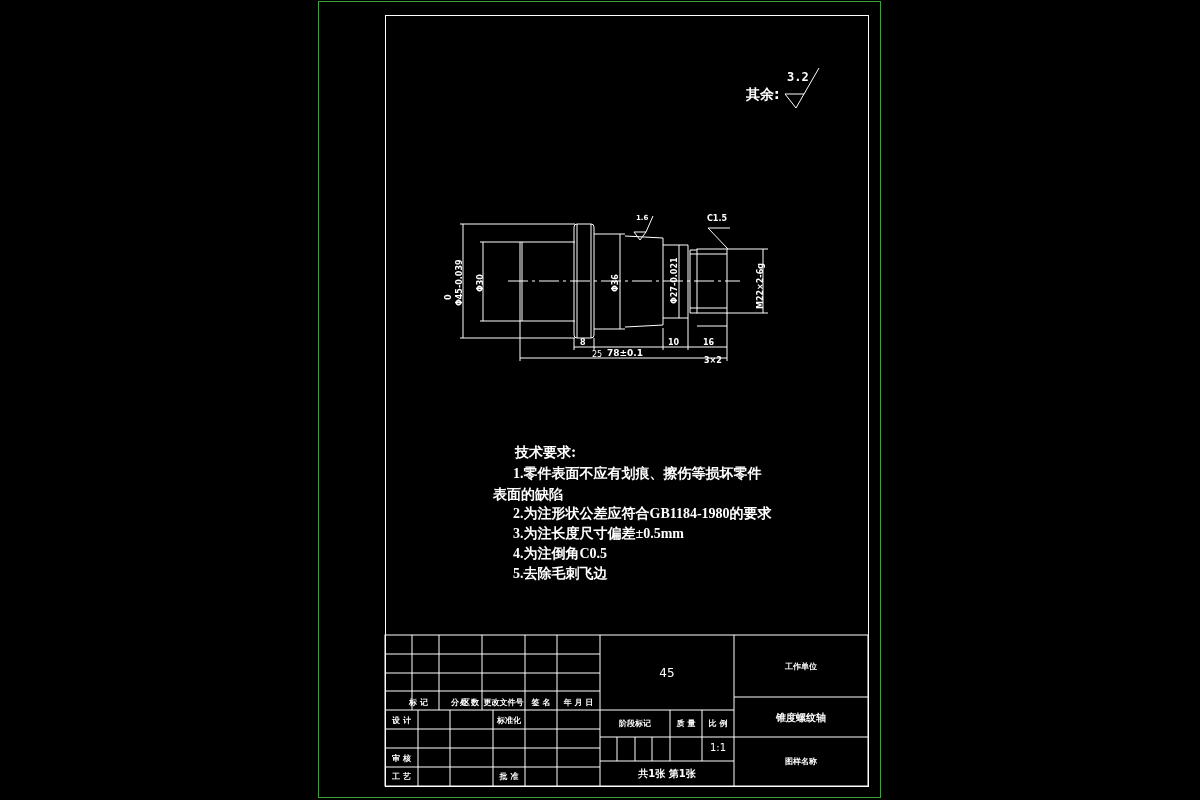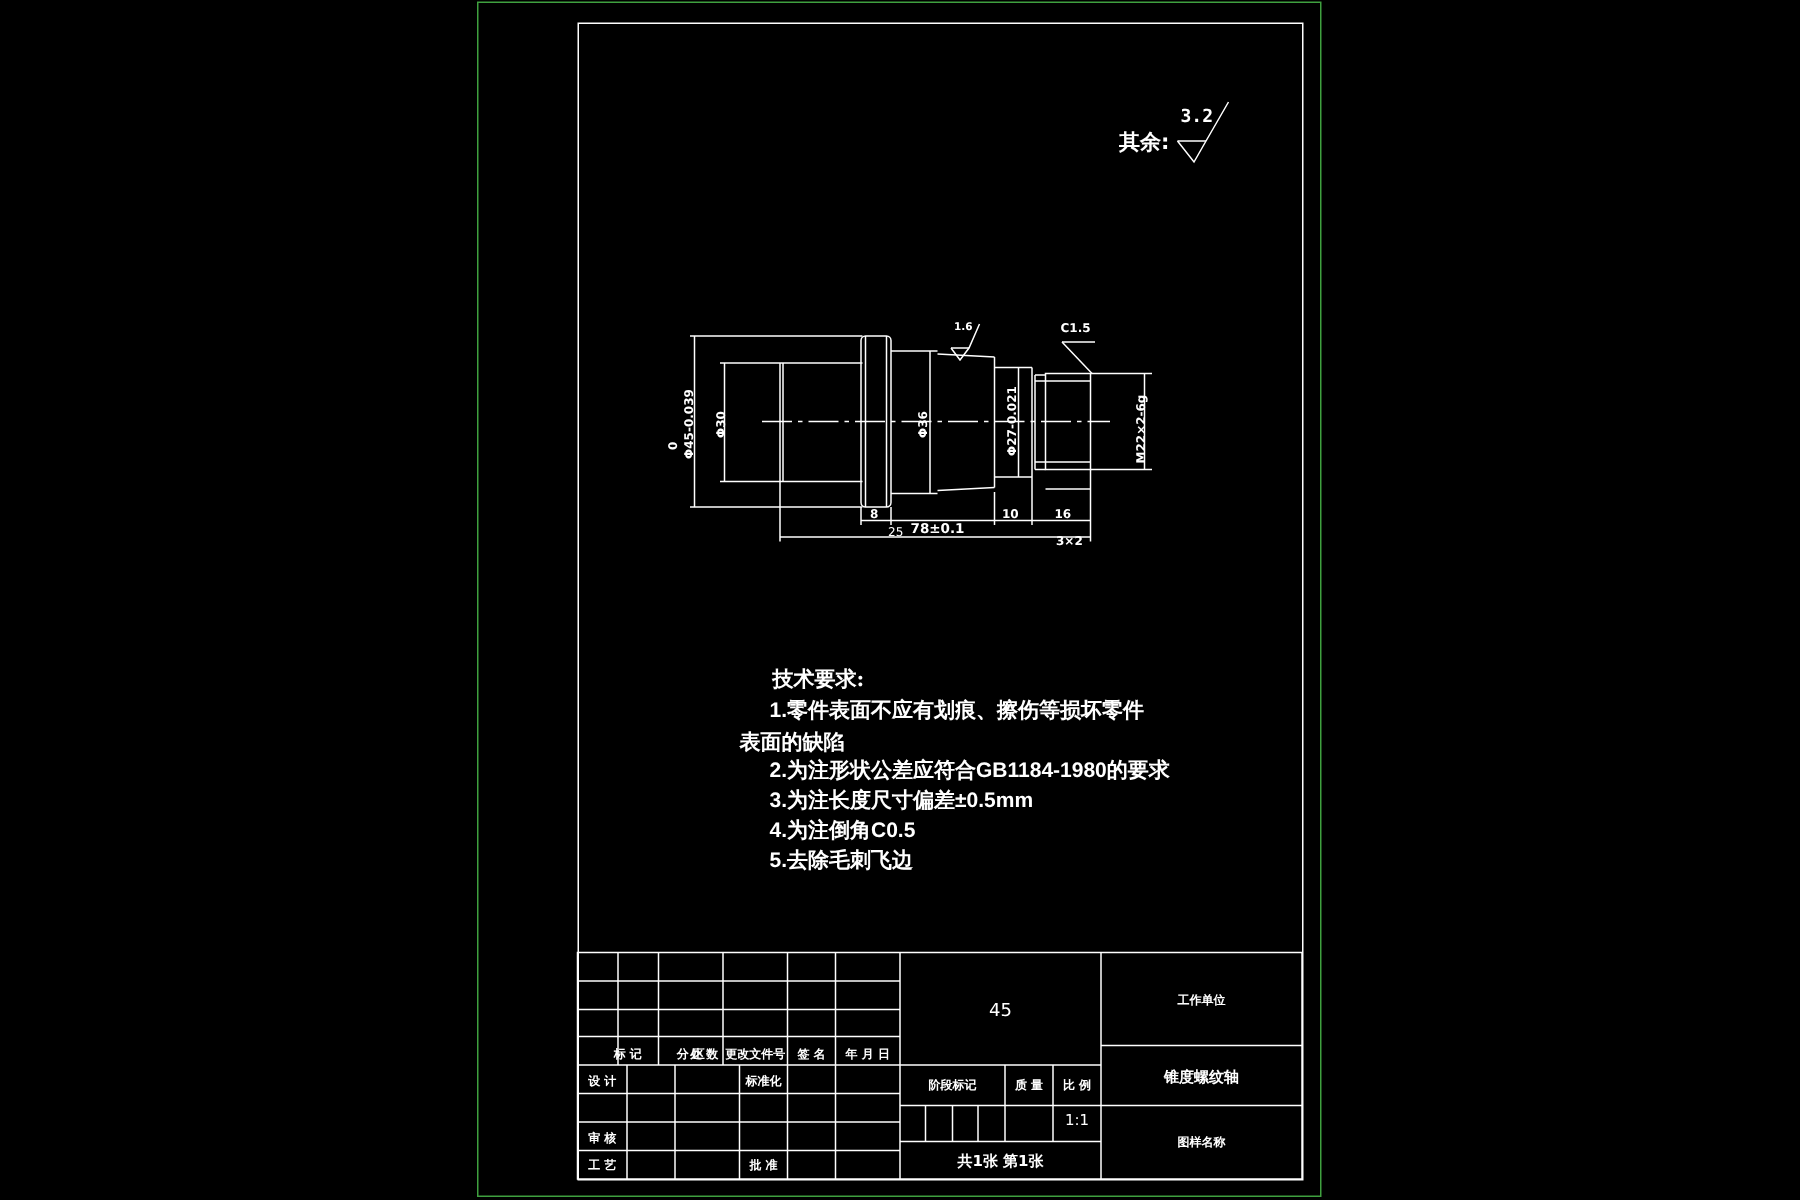--- a/index.html
+++ b/index.html
@@ -2,21 +2,21 @@
 <html><head>
 <meta charset="utf-8">
 <style>
   html, body { margin: 0; padding: 0; background: #000; }
   body { width: 1200px; height: 800px; position: relative; overflow: hidden; font-family: "DejaVu Sans", sans-serif; color: #fff; }
   .abs { position: absolute; }
   .sheet-outer { position: absolute; left: 318px; top: 1px; width: 563px; height: 797px; border: 1px solid #3fa03f; box-sizing: border-box; }
   .sheet-inner { position: absolute; left: 385px; top: 15px; width: 484px; height: 772px; border: 1px solid #fff; box-sizing: border-box; }
   svg.drawing { position: absolute; left: 0; top: 0; }
   .tr-title { position: absolute; left: 515px; top: 444px; font-size: 14px; font-family: "DejaVu Serif", serif; font-weight: bold; }
-  .tr-line { position: absolute; font-size: 14px; font-family: Liberation Sans, sans-serif; font-weight: bold; white-space: nowrap; }
+  .tr-line { position: absolute; font-size: 14px; font-family: Liberation Serif, serif; font-weight: bold; white-space: nowrap; }
   .tb { position: absolute; font-size: 8px; font-weight: bold; white-space: nowrap; text-align: center; }
   .rough-label { position: absolute; left: 746px; top: 86px; font-size: 14px; font-weight: bold; }
   .rough-val { position: absolute; left: 787px; top: 70px; font-size: 12px; font-family: "DejaVu Sans Mono", monospace; font-weight: bold; }
 </style>
 </head>
 <body>
 
 <div class="sheet-outer"></div>
 <div class="sheet-inner"></div>
 

